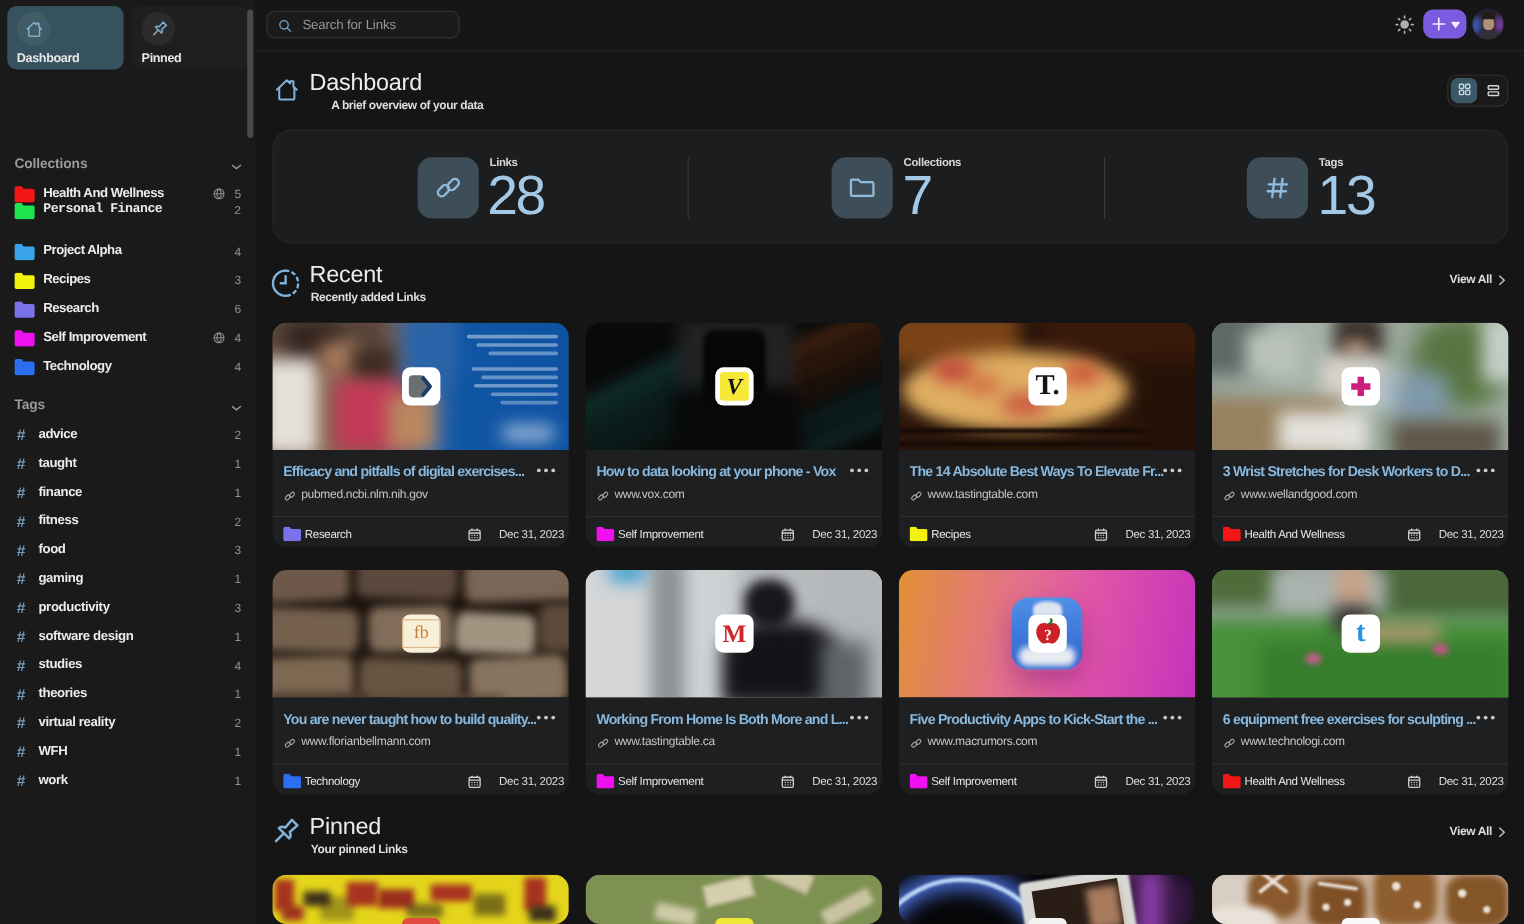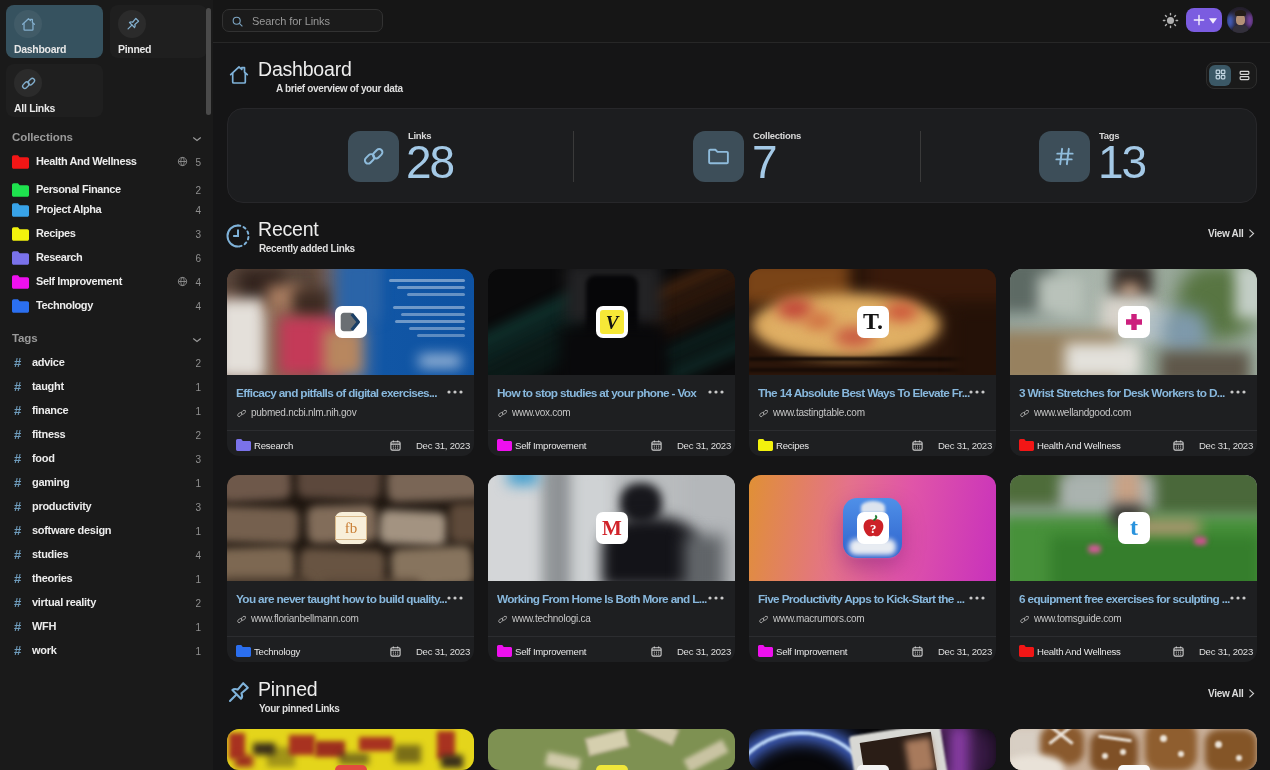--- a/index.html
+++ b/index.html
@@ -76,50 +76,39 @@
     <div class="circ">
         <svg width="17" height="17" viewBox="0 0 24 24" fill="none" stroke="#82aecd" stroke-width="1.8" stroke-linejoin="round">
           <g transform="rotate(45 12 12)">
             <path d="M9.3 2.6h5.4l-.5 7c1.7.6 2.9 1.9 2.9 3.4H7c0-1.5 1.2-2.8 2.9-3.4z"></path>
             <path d="M12 13.2v7.6" stroke-linecap="round"></path>
           </g>
         </svg>
       </div>
     <div class="lbl">Pinned</div>
   </div>
-  <div class="sbtn" style="left:6px;top:64px;">
-    <div class="circ">
-        <svg width="17" height="17" viewBox="0 0 24 24" fill="none" stroke="#82aecd" stroke-width="1.9" stroke-linecap="round">
-          <g transform="rotate(45 12 12)">
-            <rect x="9.9" y="2.2" width="6.2" height="10.2" rx="3.1"></rect>
-            <rect x="7.9" y="11.2" width="6.2" height="10.2" rx="3.1"></rect>
-          </g>
-        </svg>
-      </div>
-    <div class="lbl">All Links</div>
-  </div>
   <div id="sb-scroll"></div>
 
   <div class="shead" style="top:131px;">Collections</div>
   <svg class="chev" style="top:133px;" width="12" height="12" viewBox="0 0 16 16" fill="none" stroke="#9a9a9a" stroke-width="1.6">
       <path d="M3 6l5 4 5-4"></path>
     </svg>
 
   <div class="crow" style="top:150px;">
       <svg class="fold" width="17" height="14" viewBox="0 0 20 16">
         <path fill="#f21616" d="M0 2.2C0 1 .9 0 2 0h5l2 2.5h9c1.1 0 2 .9 2 1.9v9.4c0 1.1-.9 2.2-2 2.2H2c-1.1 0-2-1-2-2.2z"></path>
       </svg>
       <div class="nm">Health And Wellness</div>
       <svg class="glb" width="11" height="11" viewBox="0 0 24 24" fill="none" stroke="#8f8f8f" stroke-width="2">
         <circle cx="12" cy="12" r="9"></circle>
         <path d="M3 12h18M12 3c-5 5.5-5 12.5 0 18M12 3c5 5.5 5 12.5 0 18"></path>
       </svg>
       <div class="cnt">5</div>
     </div>
-  <div class="crow" style="top:178px;">
+  <div class="crow" style="top:164px;font-family:Liberation Mono, monospace;">
       <svg class="fold" width="17" height="14" viewBox="0 0 20 16">
         <path fill="#1ee24e" d="M0 2.2C0 1 .9 0 2 0h5l2 2.5h9c1.1 0 2 .9 2 1.9v9.4c0 1.1-.9 2.2-2 2.2H2c-1.1 0-2-1-2-2.2z"></path>
       </svg>
       <div class="nm">Personal Finance</div>
       <div class="cnt">2</div>
     </div>
   <div class="crow" style="top:198px;">
       <svg class="fold" width="17" height="14" viewBox="0 0 20 16">
         <path fill="#38a3e8" d="M0 2.2C0 1 .9 0 2 0h5l2 2.5h9c1.1 0 2 .9 2 1.9v9.4c0 1.1-.9 2.2-2 2.2H2c-1.1 0-2-1-2-2.2z"></path>
       </svg>
@@ -404,21 +393,21 @@
     <div class="blur" style="left:175px;top:82px;width:105px;height:8px;background:#1a6a5e;opacity:.55;transform:rotate(-24deg);"></div>
     <div class="blur" style="left:78px;top:-5px;width:95px;height:60px;background:#232325;"></div>
       <div style="position:absolute;left:98px;top:6px;width:52px;height:100px;background:#060608;border-radius:9px;filter:blur(2px);"></div>
     <div class="blur" style="left:72px;top:58px;width:105px;height:60px;background:#09090b;"></div>
   </div>
   <div class="favsq">
       <div style="width:24px;height:24px;border-radius:3px;background:#f6e837;display:flex;align-items:center;justify-content:center;">
         <span style="font-family:'Liberation Serif',serif;font-weight:700;font-style:italic;font-size:19px;color:#111;line-height:1;">V</span>
       </div>
     </div>
-  <div class="ctitle">How to stop studies at your phone - Vox</div>
+  <div class="ctitle">How to data looking at your phone - Vox</div>
   <svg class="cdots" width="16" height="4" viewBox="0 0 16 4">
       <g fill="#c9c9c9">
         <circle cx="2" cy="2" r="1.6"></circle>
         <circle cx="8" cy="2" r="1.6"></circle>
         <circle cx="14" cy="2" r="1.6"></circle>
       </g>
     </svg>
   <svg class="clinkic" width="11" height="11" viewBox="0 0 24 24" fill="none" stroke="#a8a8a8" stroke-width="2" stroke-linecap="round">
       <g transform="rotate(45 12 12)">
         <rect x="9.9" y="2.2" width="6.2" height="10.2" rx="3.1"></rect>
@@ -646,21 +635,21 @@
         <circle cx="8" cy="2" r="1.6"></circle>
         <circle cx="14" cy="2" r="1.6"></circle>
       </g>
     </svg>
   <svg class="clinkic" width="11" height="11" viewBox="0 0 24 24" fill="none" stroke="#a8a8a8" stroke-width="2" stroke-linecap="round">
       <g transform="rotate(45 12 12)">
         <rect x="9.9" y="2.2" width="6.2" height="10.2" rx="3.1"></rect>
         <rect x="7.9" y="11.2" width="6.2" height="10.2" rx="3.1"></rect>
       </g>
     </svg>
-  <div class="curl">www.technologi.ca</div>
+  <div class="curl">www.tastingtable.ca</div>
   <div class="cdivider"></div>
   <div class="cfoot-col">
       <svg width="15" height="12" viewBox="0 0 20 16">
         <path fill="#ee10ee" d="M0 2.2C0 1 .9 0 2 0h5l2 2.5h9c1.1 0 2 .9 2 1.9v9.4c0 1.1-.9 2.2-2 2.2H2c-1.1 0-2-1-2-2.2z"></path>
       </svg>
       <span>Self Improvement</span>
     </div>
   <div class="cfoot-date">
       <svg width="13" height="13" viewBox="0 0 24 24" fill="none" stroke="#cfcfcf" stroke-width="2">
         <rect x="3.5" y="5" width="17" height="15.5" rx="2.5"></rect>
@@ -753,21 +742,21 @@
         <circle cx="8" cy="2" r="1.6"></circle>
         <circle cx="14" cy="2" r="1.6"></circle>
       </g>
     </svg>
   <svg class="clinkic" width="11" height="11" viewBox="0 0 24 24" fill="none" stroke="#a8a8a8" stroke-width="2" stroke-linecap="round">
       <g transform="rotate(45 12 12)">
         <rect x="9.9" y="2.2" width="6.2" height="10.2" rx="3.1"></rect>
         <rect x="7.9" y="11.2" width="6.2" height="10.2" rx="3.1"></rect>
       </g>
     </svg>
-  <div class="curl">www.tomsguide.com</div>
+  <div class="curl">www.technologi.com</div>
   <div class="cdivider"></div>
   <div class="cfoot-col">
       <svg width="15" height="12" viewBox="0 0 20 16">
         <path fill="#f21616" d="M0 2.2C0 1 .9 0 2 0h5l2 2.5h9c1.1 0 2 .9 2 1.9v9.4c0 1.1-.9 2.2-2 2.2H2c-1.1 0-2-1-2-2.2z"></path>
       </svg>
       <span>Health And Wellness</span>
     </div>
   <div class="cfoot-date">
       <svg width="13" height="13" viewBox="0 0 24 24" fill="none" stroke="#cfcfcf" stroke-width="2">
         <rect x="3.5" y="5" width="17" height="15.5" rx="2.5"></rect>

